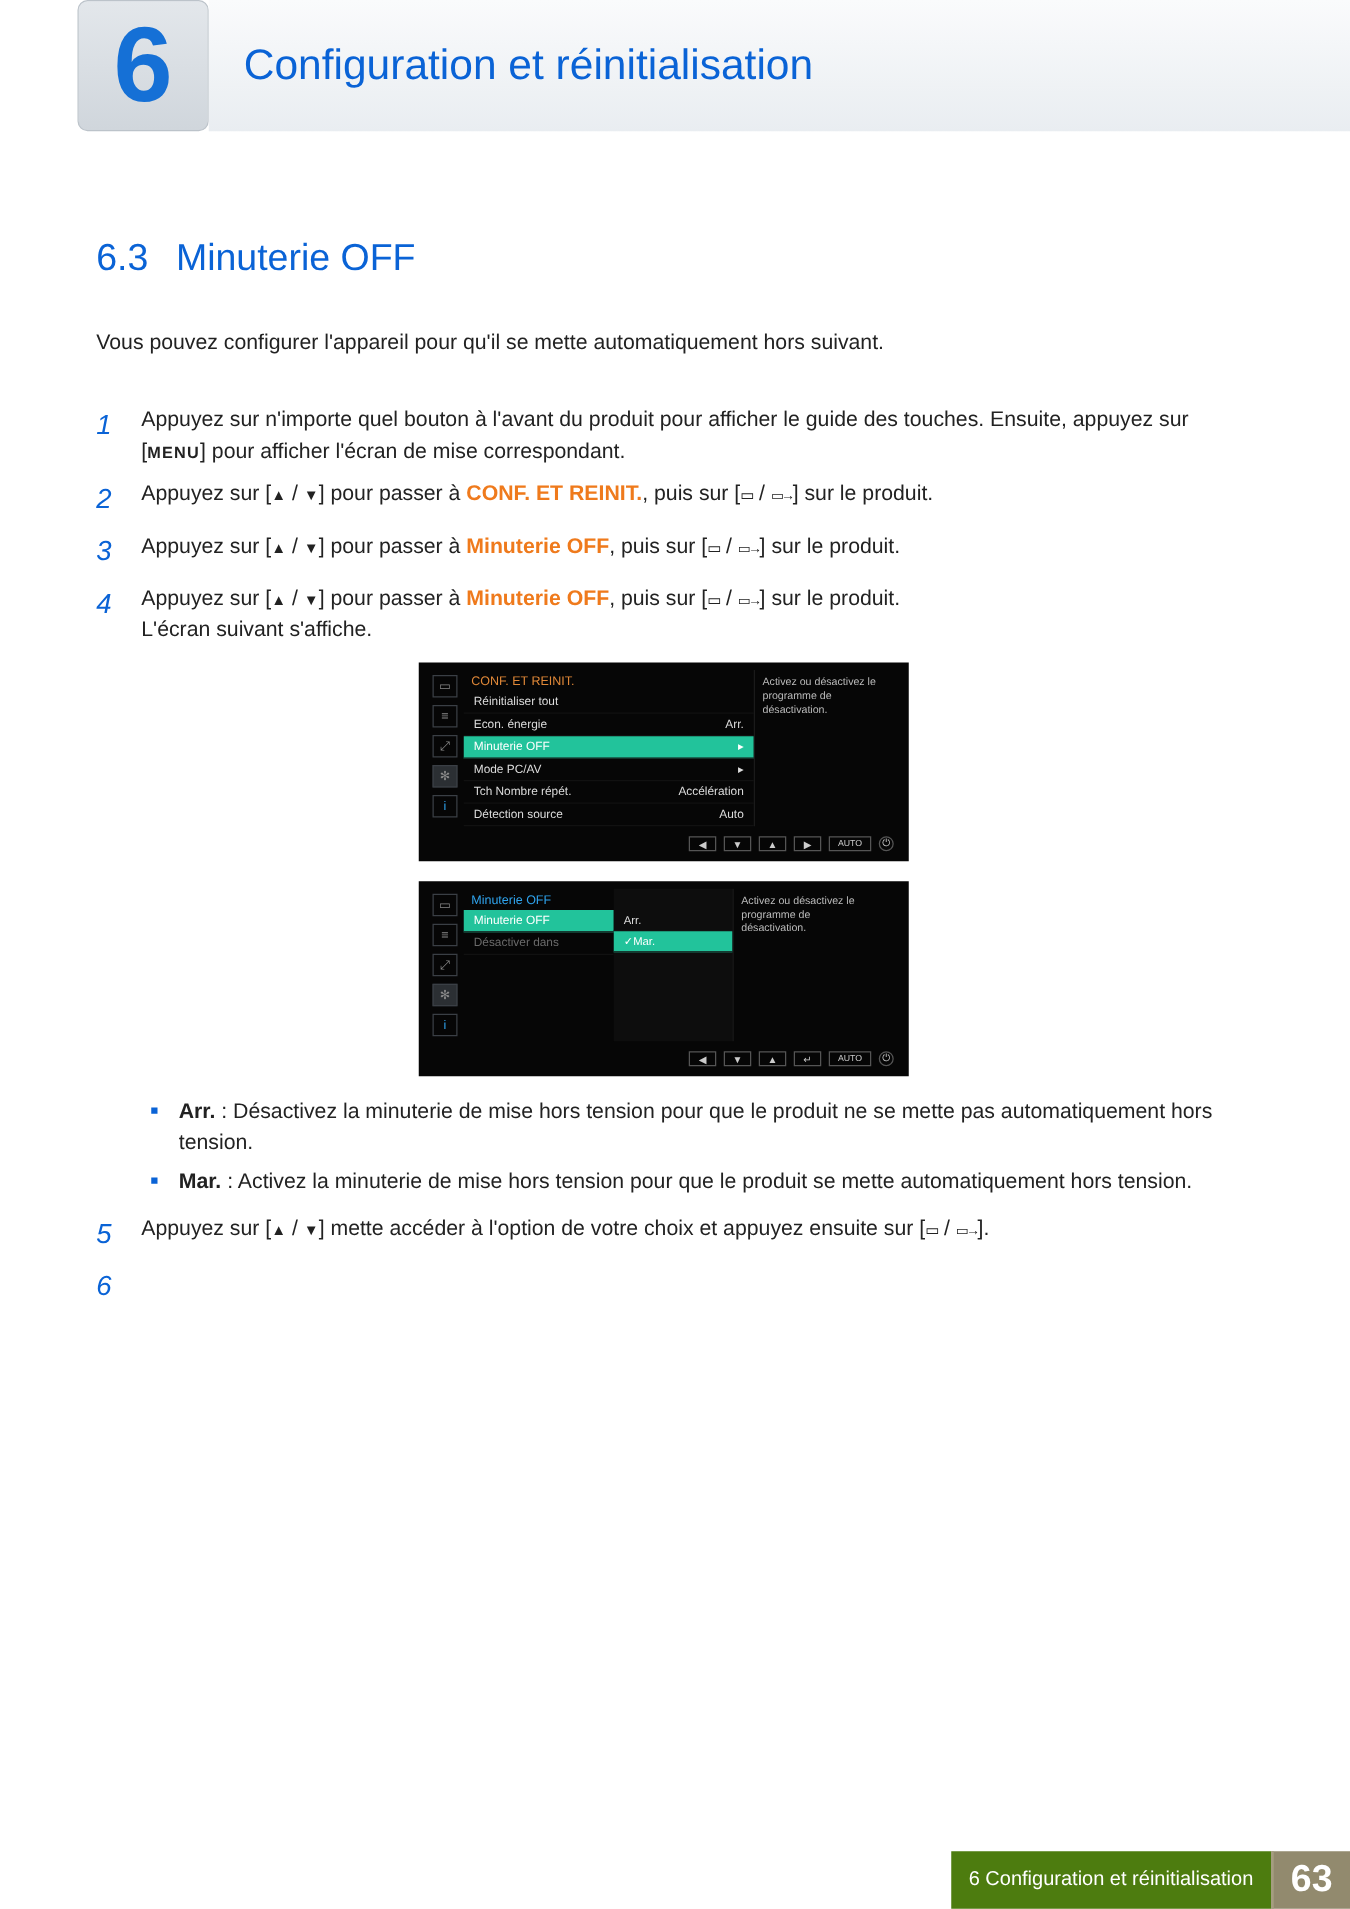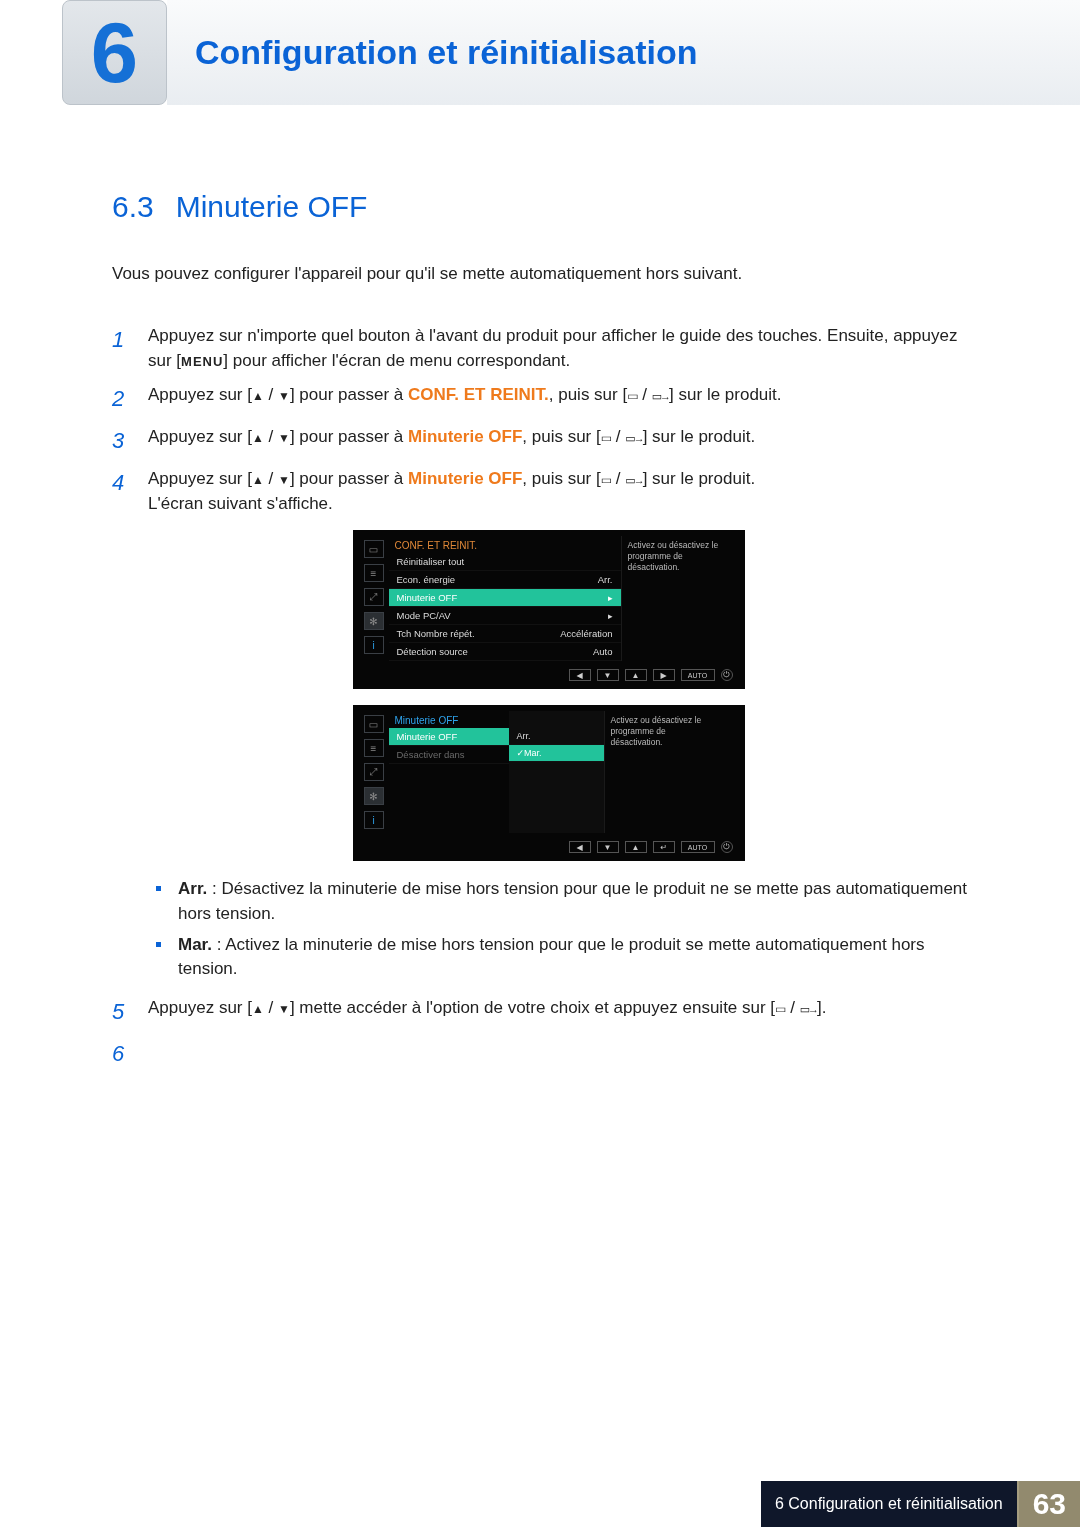--- a/index.html
+++ b/index.html
@@ -35,24 +35,24 @@
     margin-left: 62px;
   }
   .chapter-title {
     flex: 1;
     background: linear-gradient(#fafbfc, #e9edf1);
     display: flex;
     align-items: center;
     font-size: 34px;
     color: #0a63d6;
     padding-left: 28px;
-    font-weight: 700;
+    font-weight: 400;
   }
   .content {
-    padding: 85px 95px 0 112px;
+    padding: 85px 95px 0 77px;
   }
   h2.section {
     color: #0a63d6;
     font-size: 30px;
     font-weight: 400;
     margin: 0 0 40px 0;
   }
   h2.section .secnum { margin-right: 22px; }
   p.intro { font-size: 17px; margin: 0 0 40px 0; }
   h3.subsection {
@@ -147,21 +147,21 @@
   ul.bullets > li { position:relative; font-size:17px; line-height:1.45; margin-bottom:6px; padding-left:22px;}
   ul.bullets > li::before{
     content:""; position:absolute; left:0; top:9px;
     width:5px; height:5px; background:#0a63d6;
   }
   .footer {
     position:absolute; bottom:0; right:0;
     display:flex; align-items:stretch; height:46px;
   }
   .footer .ftxt {
-    background:#0f172a; color:#fff; font-size:16px;
+    background:#4d7c0f; color:#fff; font-size:16px;
     display:flex; align-items:center; padding:0 14px;
   }
   .footer .fpage {
     background:#928a6e; color:#fff; font-size:30px; font-weight:bold;
     display:flex; align-items:center; padding:0 14px;
     border-left:2px solid #a59d80;
   }
   .icon-tri-up::before{content:"\25B2"; font-size:12px;}
   .icon-tri-down::before{content:"\25BC"; font-size:12px;}
   .icon-rect::before{content:"\25AD"; font-size:12px; letter-spacing:-1px;}
@@ -181,21 +181,21 @@
       <span class="secnum">6.3</span><span>Minuterie OFF</span>
     </h2>
 
     <p class="intro">Vous pouvez configurer l'appareil pour qu'il se mette automatiquement hors suivant.</p>
 
 
     <ol class="steps">
       <li>
         <span class="num">1</span>
         <span>
-          <span>Appuyez sur n'importe quel bouton à l'avant du produit pour afficher le guide des touches. Ensuite, appuyez sur [</span><span class="menu-key">MENU</span><span>] pour afficher l'écran de menu correspondant.</span>
+          <span>Appuyez sur n'importe quel bouton à l'avant du produit pour afficher le guide des touches. Ensuite, appuyez sur [</span><span class="menu-key">MENU</span><span>] pour afficher l'écran de mise correspondant.</span>
         </span>
       </li>
       <li>
         <span class="num">2</span>
         <span>
           <span>Appuyez sur [</span><span class="icon-tri-up"></span> / <span class="icon-tri-down"></span><span>] pour passer à </span><span class="orange">CONF. ET REINIT.</span><span>, puis sur [</span><span class="icon-rect"></span> / <span class="icon-rectarrow"></span><span>] sur le produit.</span>
         </span>
       </li>
       <li>
         <span class="num">3</span>

